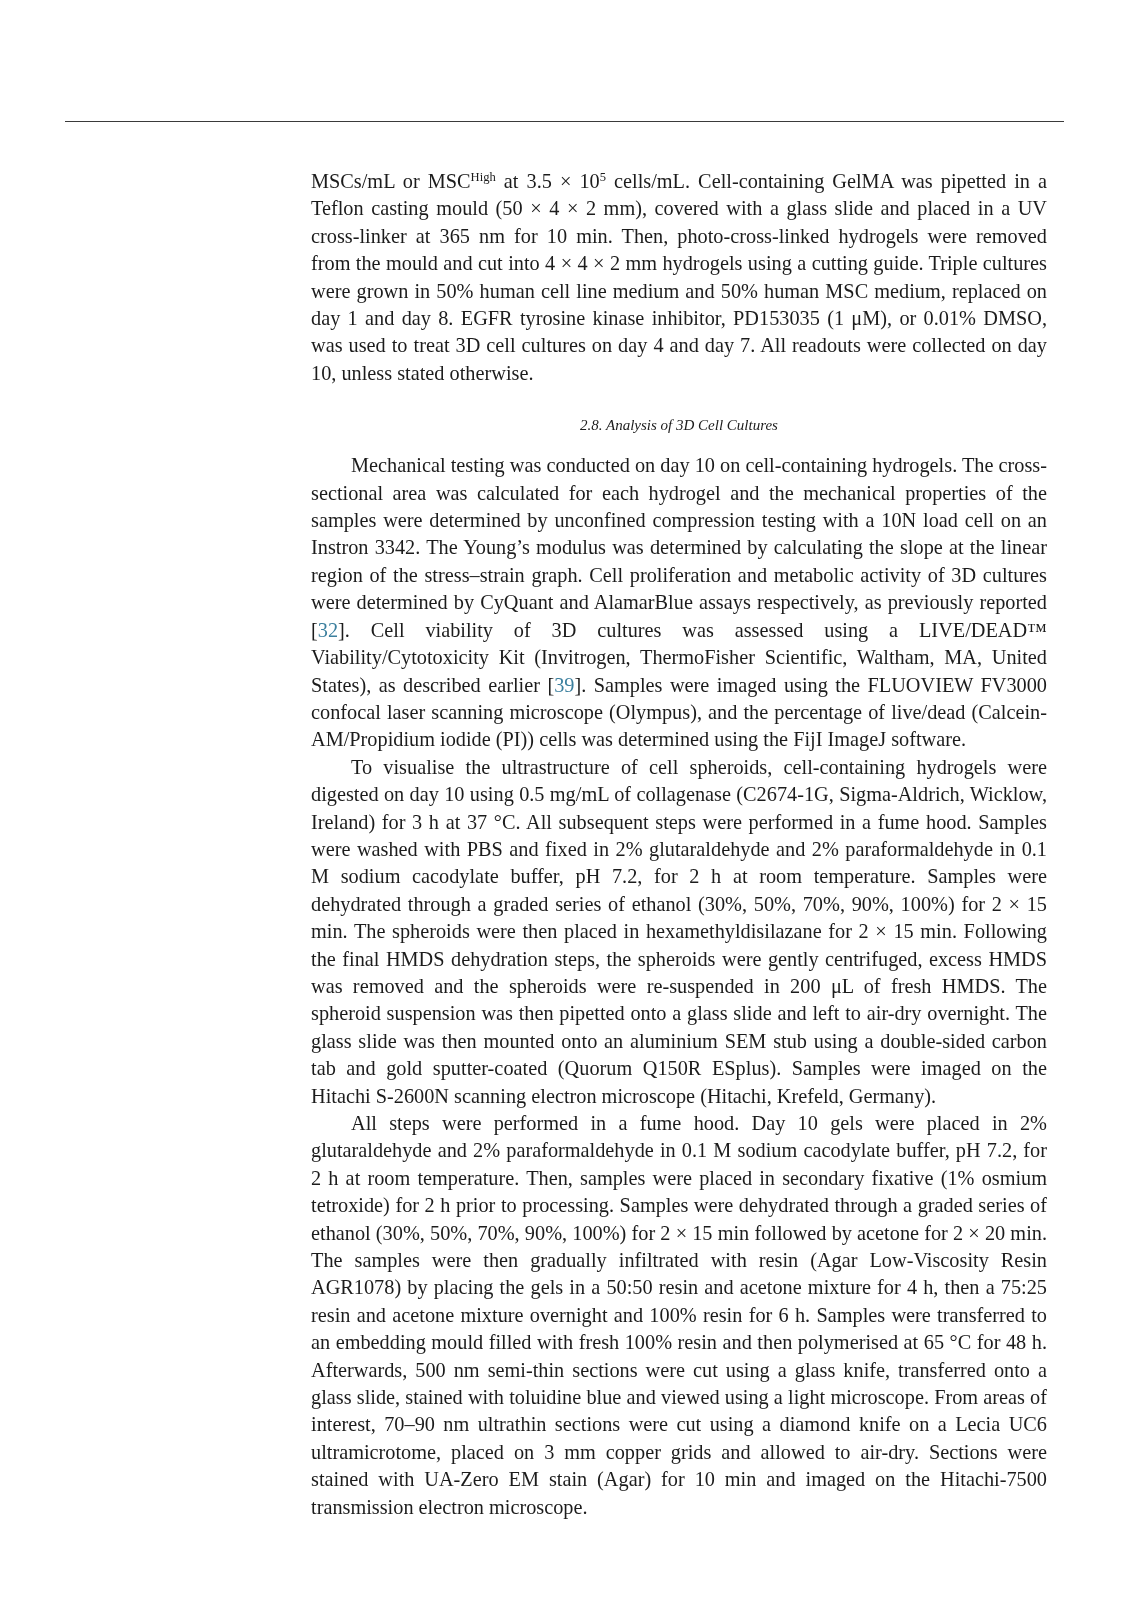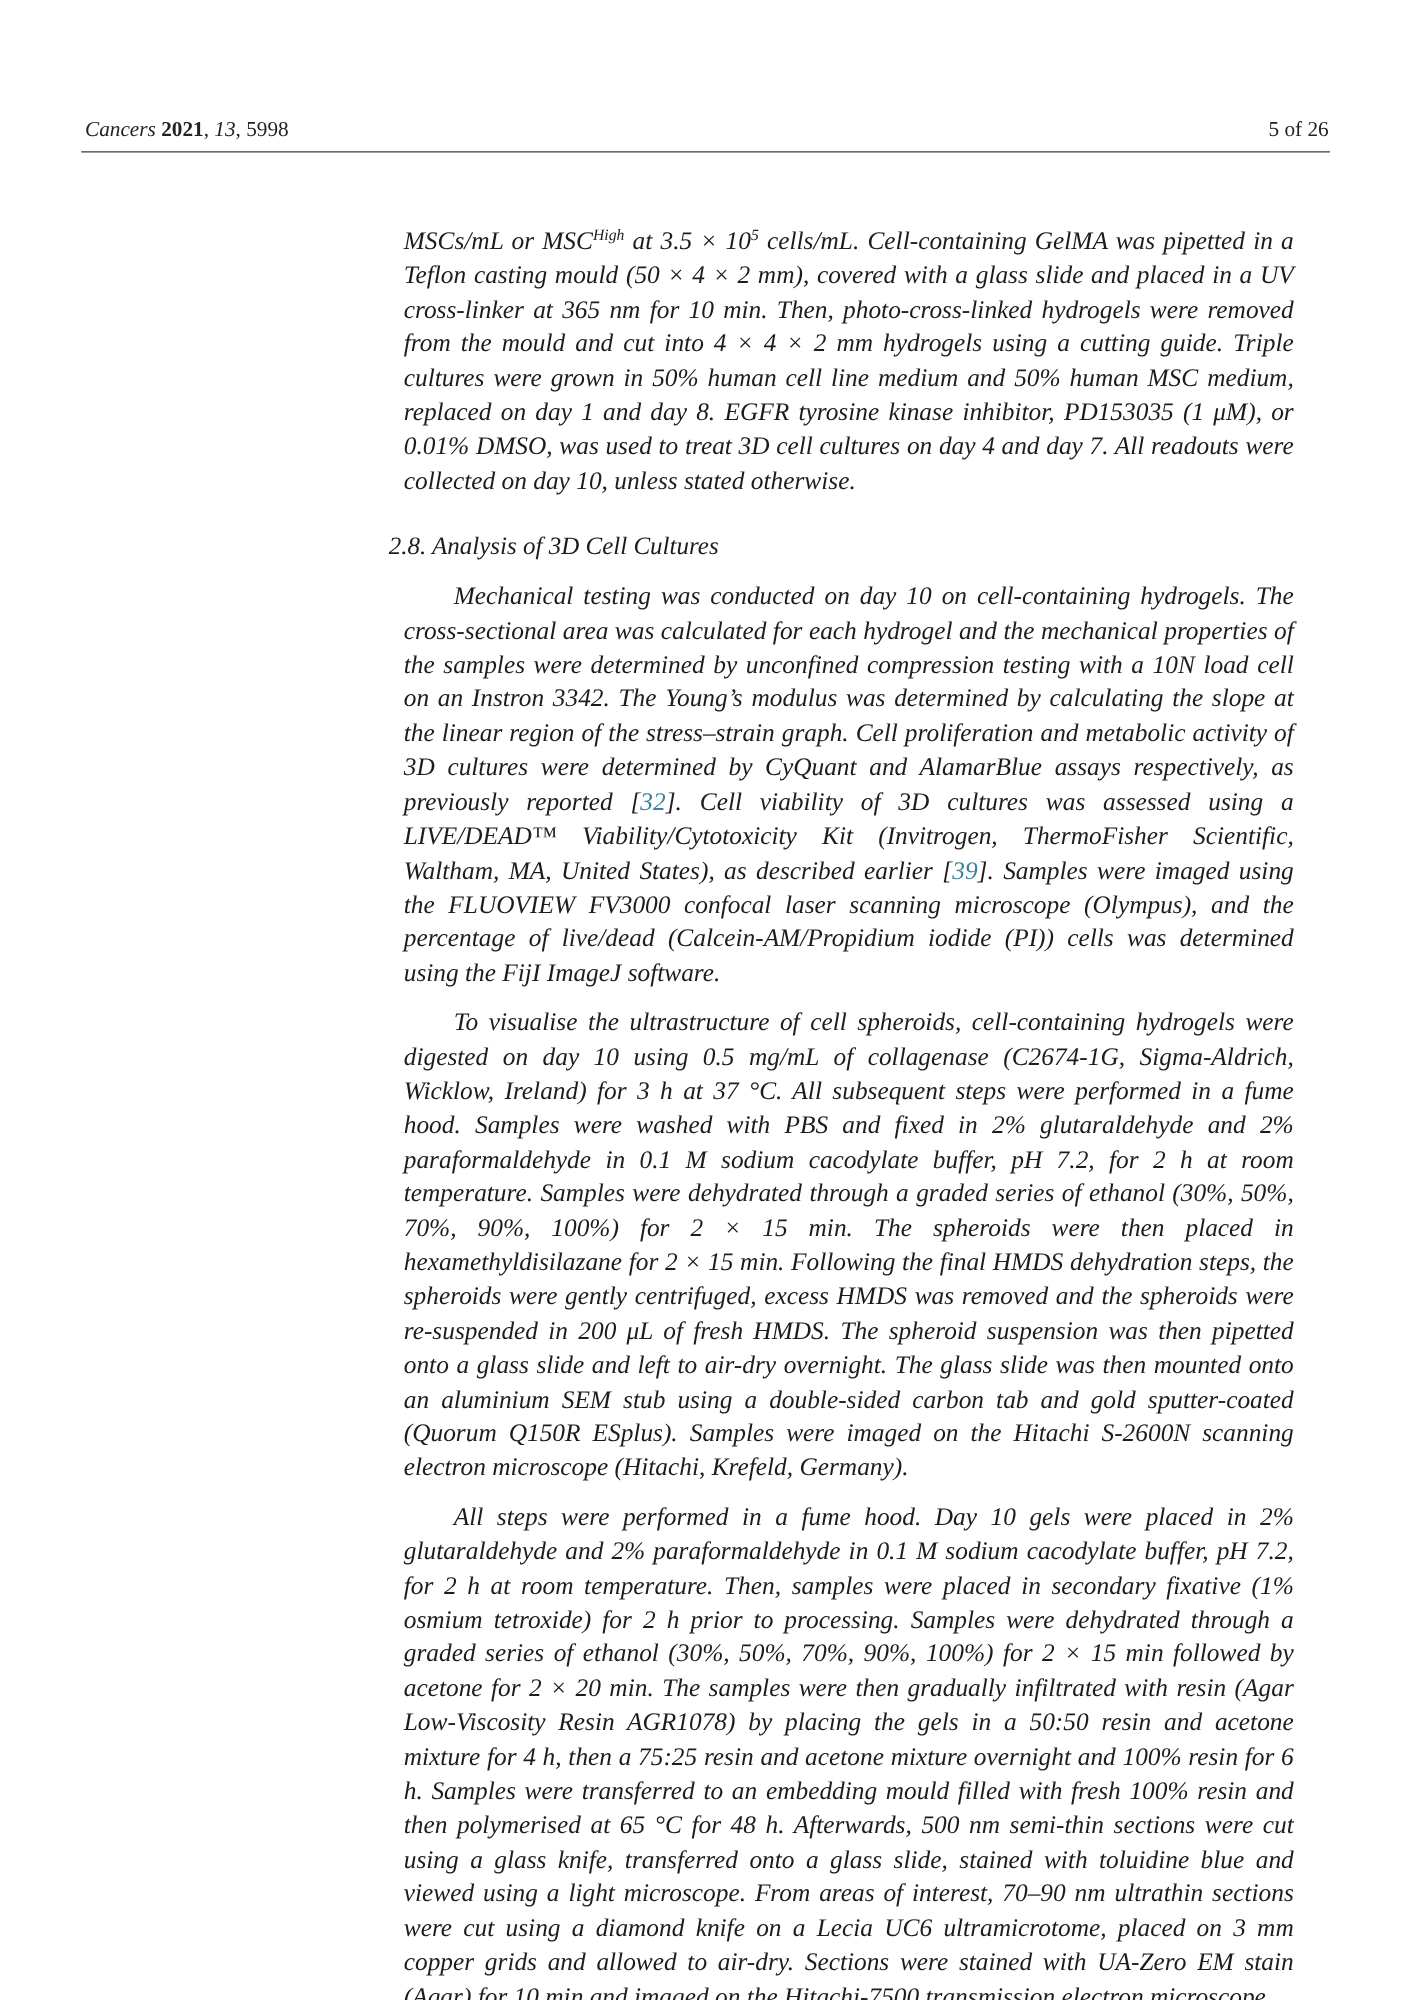--- a/index.html
+++ b/index.html
@@ -21,37 +21,33 @@
   .running-header b{font-weight:bold;}
   .header-rule{
     position:absolute;top:121px;left:65px;right:67px;
     border:none;border-top:1.6px solid #3a3a3a;margin:0;height:0;
   }
   main{
     position:absolute;left:311px;top:168px;width:736px;
     font-size:20.3px;line-height:27.4px;
     text-align:justify;
   }
-  main p{margin:12px;font-style:italic;}
+  main p{margin:0;}
   main p.indent{text-indent:40px;}
   main h2{
-    font-size:20px;font-weight:normal;font-style:italic;
-    margin:25px 0 13px 0;line-height:27px;text-align:left;
+    font-size:15px;font-weight:normal;font-style:italic;
+    margin:25px 0 13px 0;line-height:27px;text-align:center;
   }
   sup{font-size:0.62em;line-height:0;vertical-align:baseline;position:relative;top:-0.55em;}
   a.cite{text-decoration:none;cursor:pointer;}
 </style>
 </head>
 <body>
 
 <div class="page">
-  <header class="running-header">
-    <div><i>Cancers </i><b>2021</b><span>, </span><i>13</i><span>, 5998</span></div>
-    <div>5 of 26</div>
-  </header>
   <hr class="header-rule">
   <main>
       <p><span>MSCs/mL or MSC</span><sup>High</sup><span> at 3.5 × 10</span><sup>5</sup><span> cells/mL. Cell-containing GelMA was pipetted in a Teflon casting mould (50 × 4 × 2 mm), covered with a glass slide and placed in a UV cross-linker at 365 nm for 10 min. Then, photo-cross-linked hydrogels were removed from the mould and cut into 4 × 4 × 2 mm hydrogels using a cutting guide. Triple cultures were grown in 50% human cell line medium and 50% human MSC medium, replaced on day 1 and day 8. EGFR tyrosine kinase inhibitor, PD153035 (1 μM), or 0.01% DMSO, was used to treat 3D cell cultures on day 4 and day 7. All readouts were collected on day 10, unless stated otherwise.</span></p>
       <h2>2.8. Analysis of 3D Cell Cultures</h2>
       <p class="indent"><span>Mechanical testing was conducted on day 10 on cell-containing hydrogels.  The cross-sectional area was calculated for each hydrogel and the mechanical properties of the samples were determined by unconfined compression testing with a 10N load cell on an Instron 3342.  The Young’s modulus was determined by calculating the slope at the linear region of the stress–strain graph.  Cell proliferation and metabolic activity of 3D cultures were determined by CyQuant and AlamarBlue assays respectively, as previously reported [</span><a class="cite" style="color: rgb(59, 127, 158);">32</a><span>]. Cell viability of 3D cultures was assessed using a LIVE/DEAD™ Viability/Cytotoxicity Kit (Invitrogen, ThermoFisher Scientific, Waltham, MA, United States), as described earlier [</span><a class="cite" style="color: rgb(59, 127, 158);">39</a><span>].  Samples were imaged using the FLUOVIEW FV3000 confocal laser scanning microscope (Olympus), and the percentage of live/dead (Calcein-AM/Propidium iodide (PI)) cells was determined using the FijI ImageJ software.</span></p>
       <p class="indent"><span>To visualise the ultrastructure of cell spheroids, cell-containing hydrogels were digested on day 10 using 0.5 mg/mL of collagenase (C2674-1G, Sigma-Aldrich, Wicklow, Ireland) for 3 h at 37 °C. All subsequent steps were performed in a fume hood.  Samples were washed with PBS and fixed in 2% glutaraldehyde and 2% paraformaldehyde in 0.1 M sodium cacodylate buffer, pH 7.2, for 2 h at room temperature.  Samples were dehydrated through a graded series of ethanol (30%, 50%, 70%, 90%, 100%) for 2 × 15 min. The spheroids were then placed in hexamethyldisilazane for 2 × 15 min.  Following the final HMDS dehydration steps, the spheroids were gently centrifuged, excess HMDS was removed and the spheroids were re-suspended in 200 μL of fresh HMDS. The spheroid suspension was then pipetted onto a glass slide and left to air-dry overnight.  The glass slide was then mounted onto an aluminium SEM stub using a double-sided carbon tab and gold sputter-coated (Quorum Q150R ESplus). Samples were imaged on the Hitachi S-2600N scanning electron microscope (Hitachi, Krefeld, Germany).</span></p>
       <p class="indent"><span>All steps were performed in a fume hood. Day 10 gels were placed in 2% glutaraldehyde and 2% paraformaldehyde in 0.1 M sodium cacodylate buffer, pH 7.2, for 2 h at room temperature.  Then, samples were placed in secondary fixative (1% osmium tetroxide) for 2 h prior to processing. Samples were dehydrated through a graded series of ethanol (30%, 50%, 70%, 90%, 100%) for 2 × 15 min followed by acetone for 2 × 20 min.  The samples were then gradually infiltrated with resin (Agar Low-Viscosity Resin AGR1078) by placing the gels in a 50:50 resin and acetone mixture for 4 h, then a 75:25 resin and acetone mixture overnight and 100% resin for 6 h.  Samples were transferred to an embedding mould filled with fresh 100% resin and then polymerised at 65 °C for 48 h.  Afterwards, 500 nm semi-thin sections were cut using a glass knife, transferred onto a glass slide, stained with toluidine blue and viewed using a light microscope.  From areas of interest, 70–90 nm ultrathin sections were cut using a diamond knife on a Lecia UC6 ultramicrotome, placed on 3 mm copper grids and allowed to air-dry. Sections were stained with UA-Zero EM stain (Agar) for 10 min and imaged on the Hitachi-7500 transmission electron microscope.</span></p>
     </main>
 </div>
 

